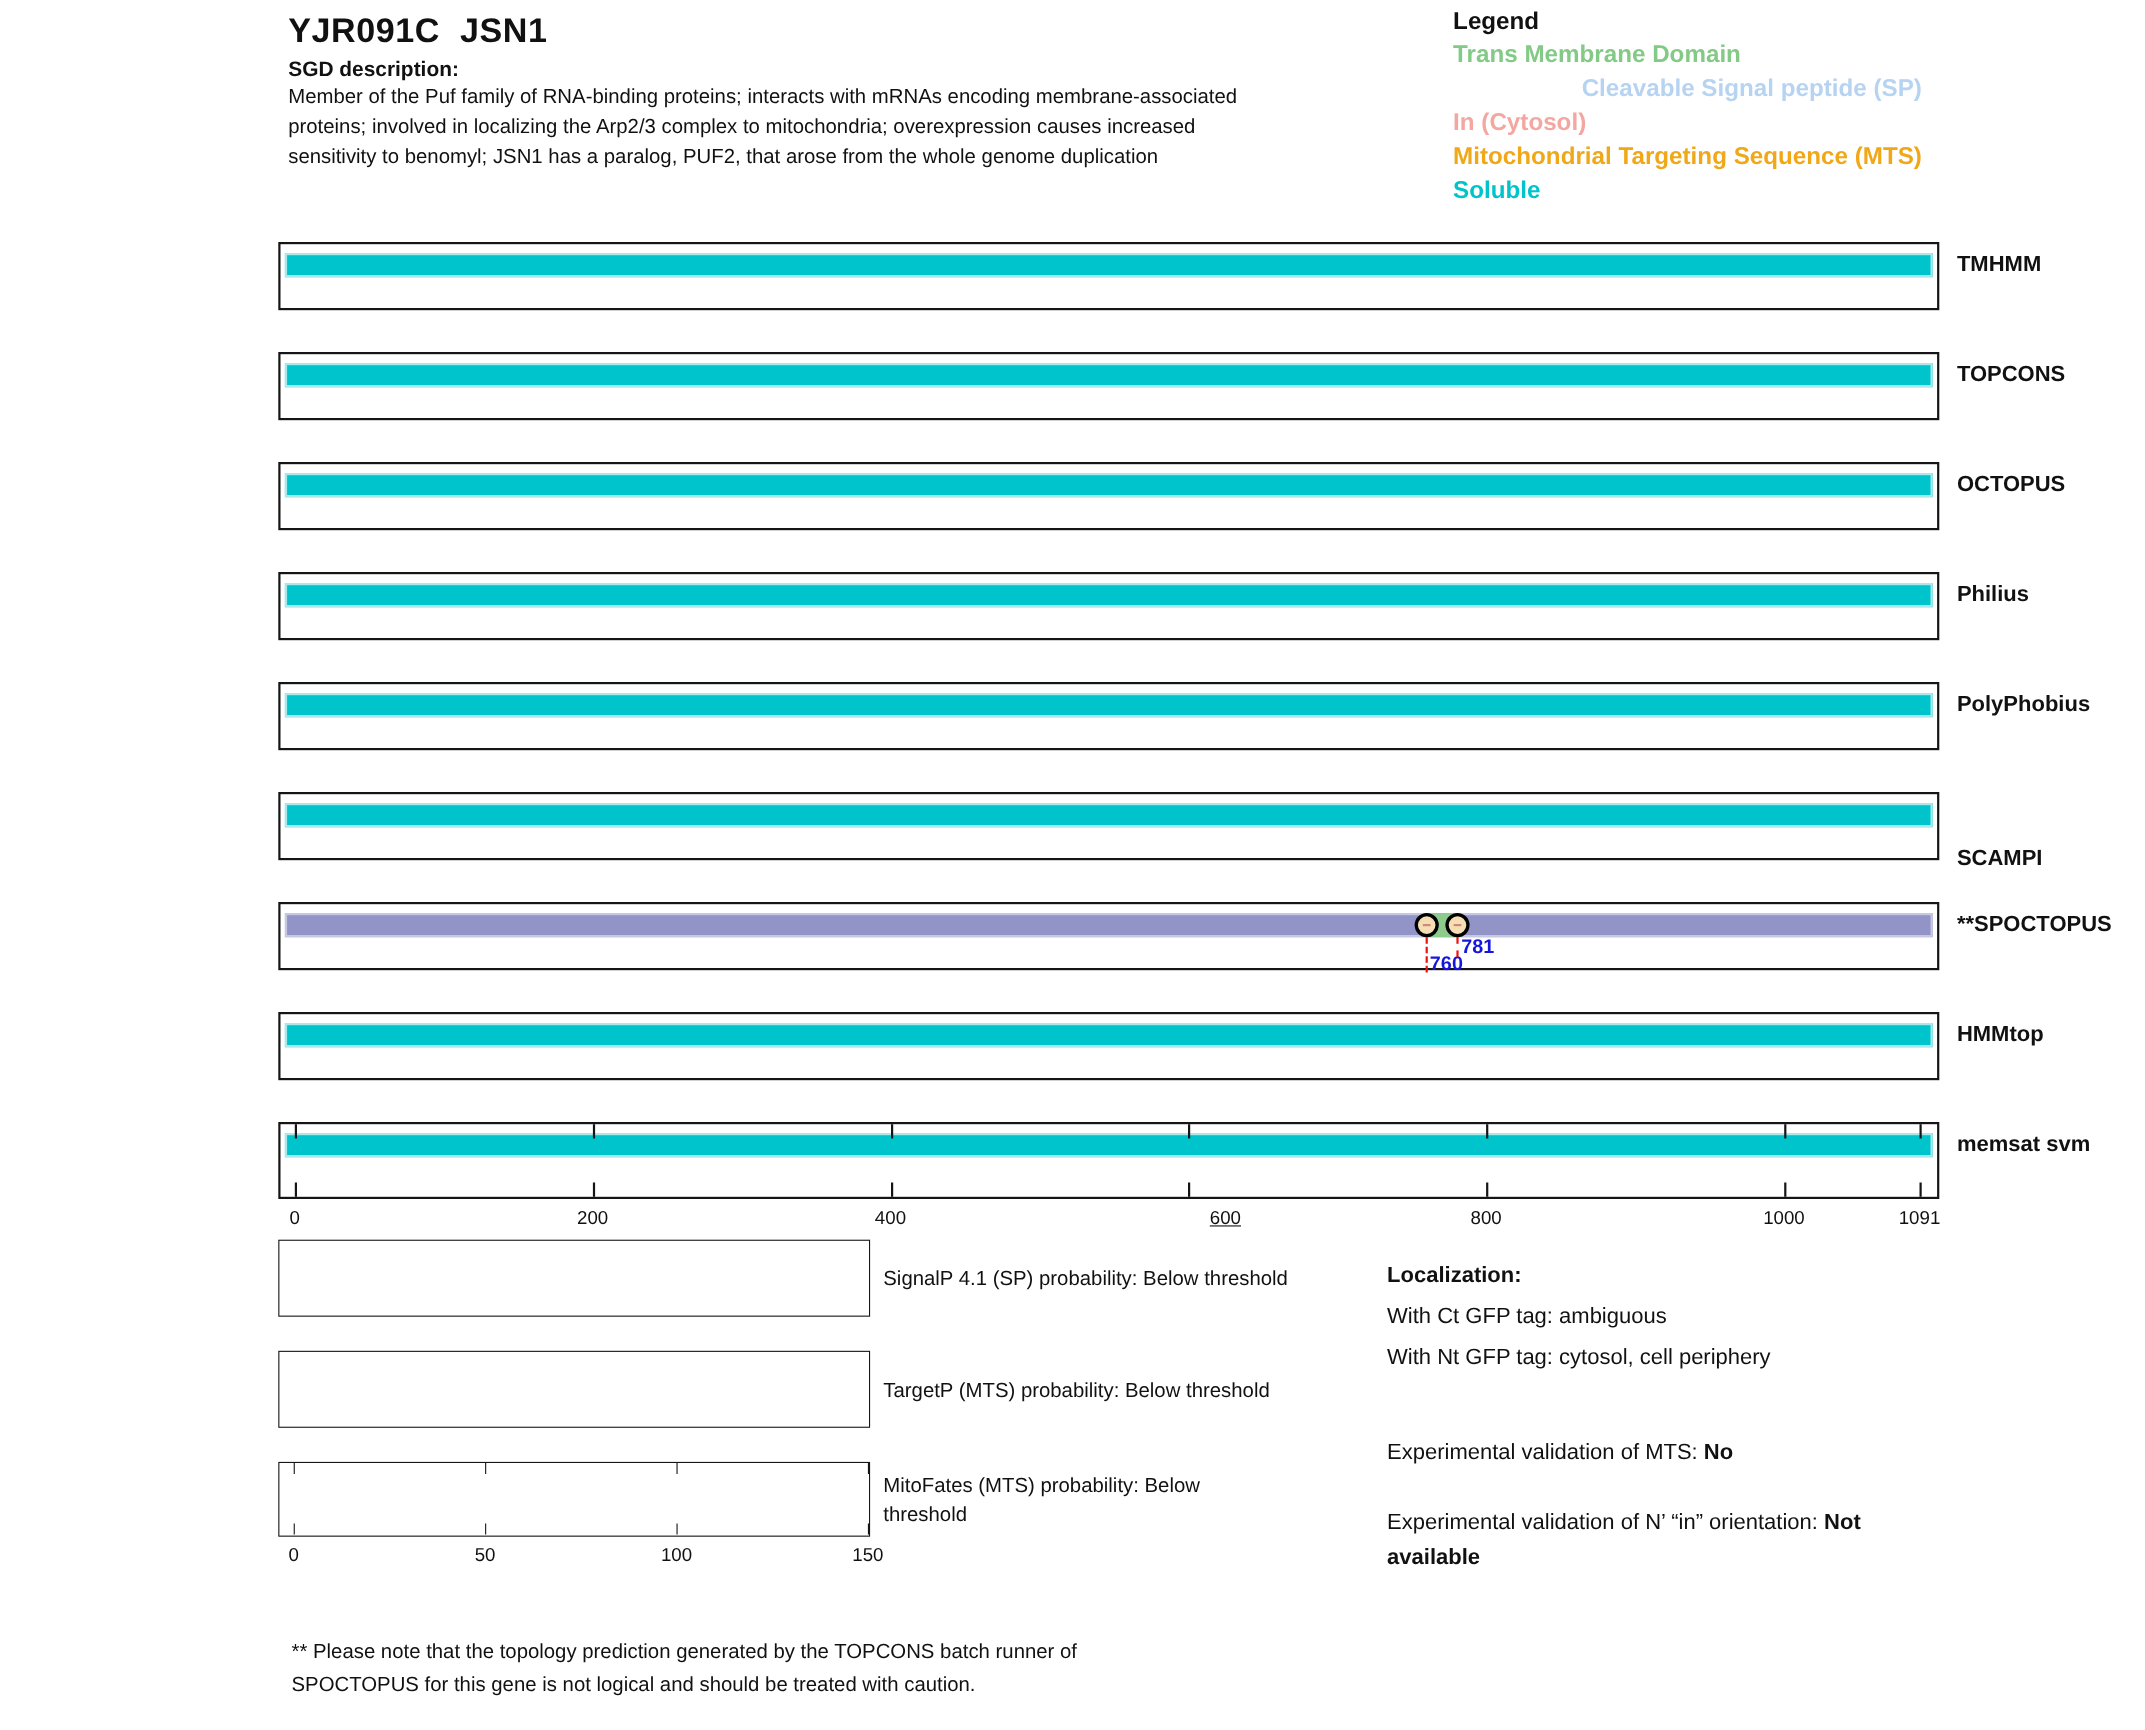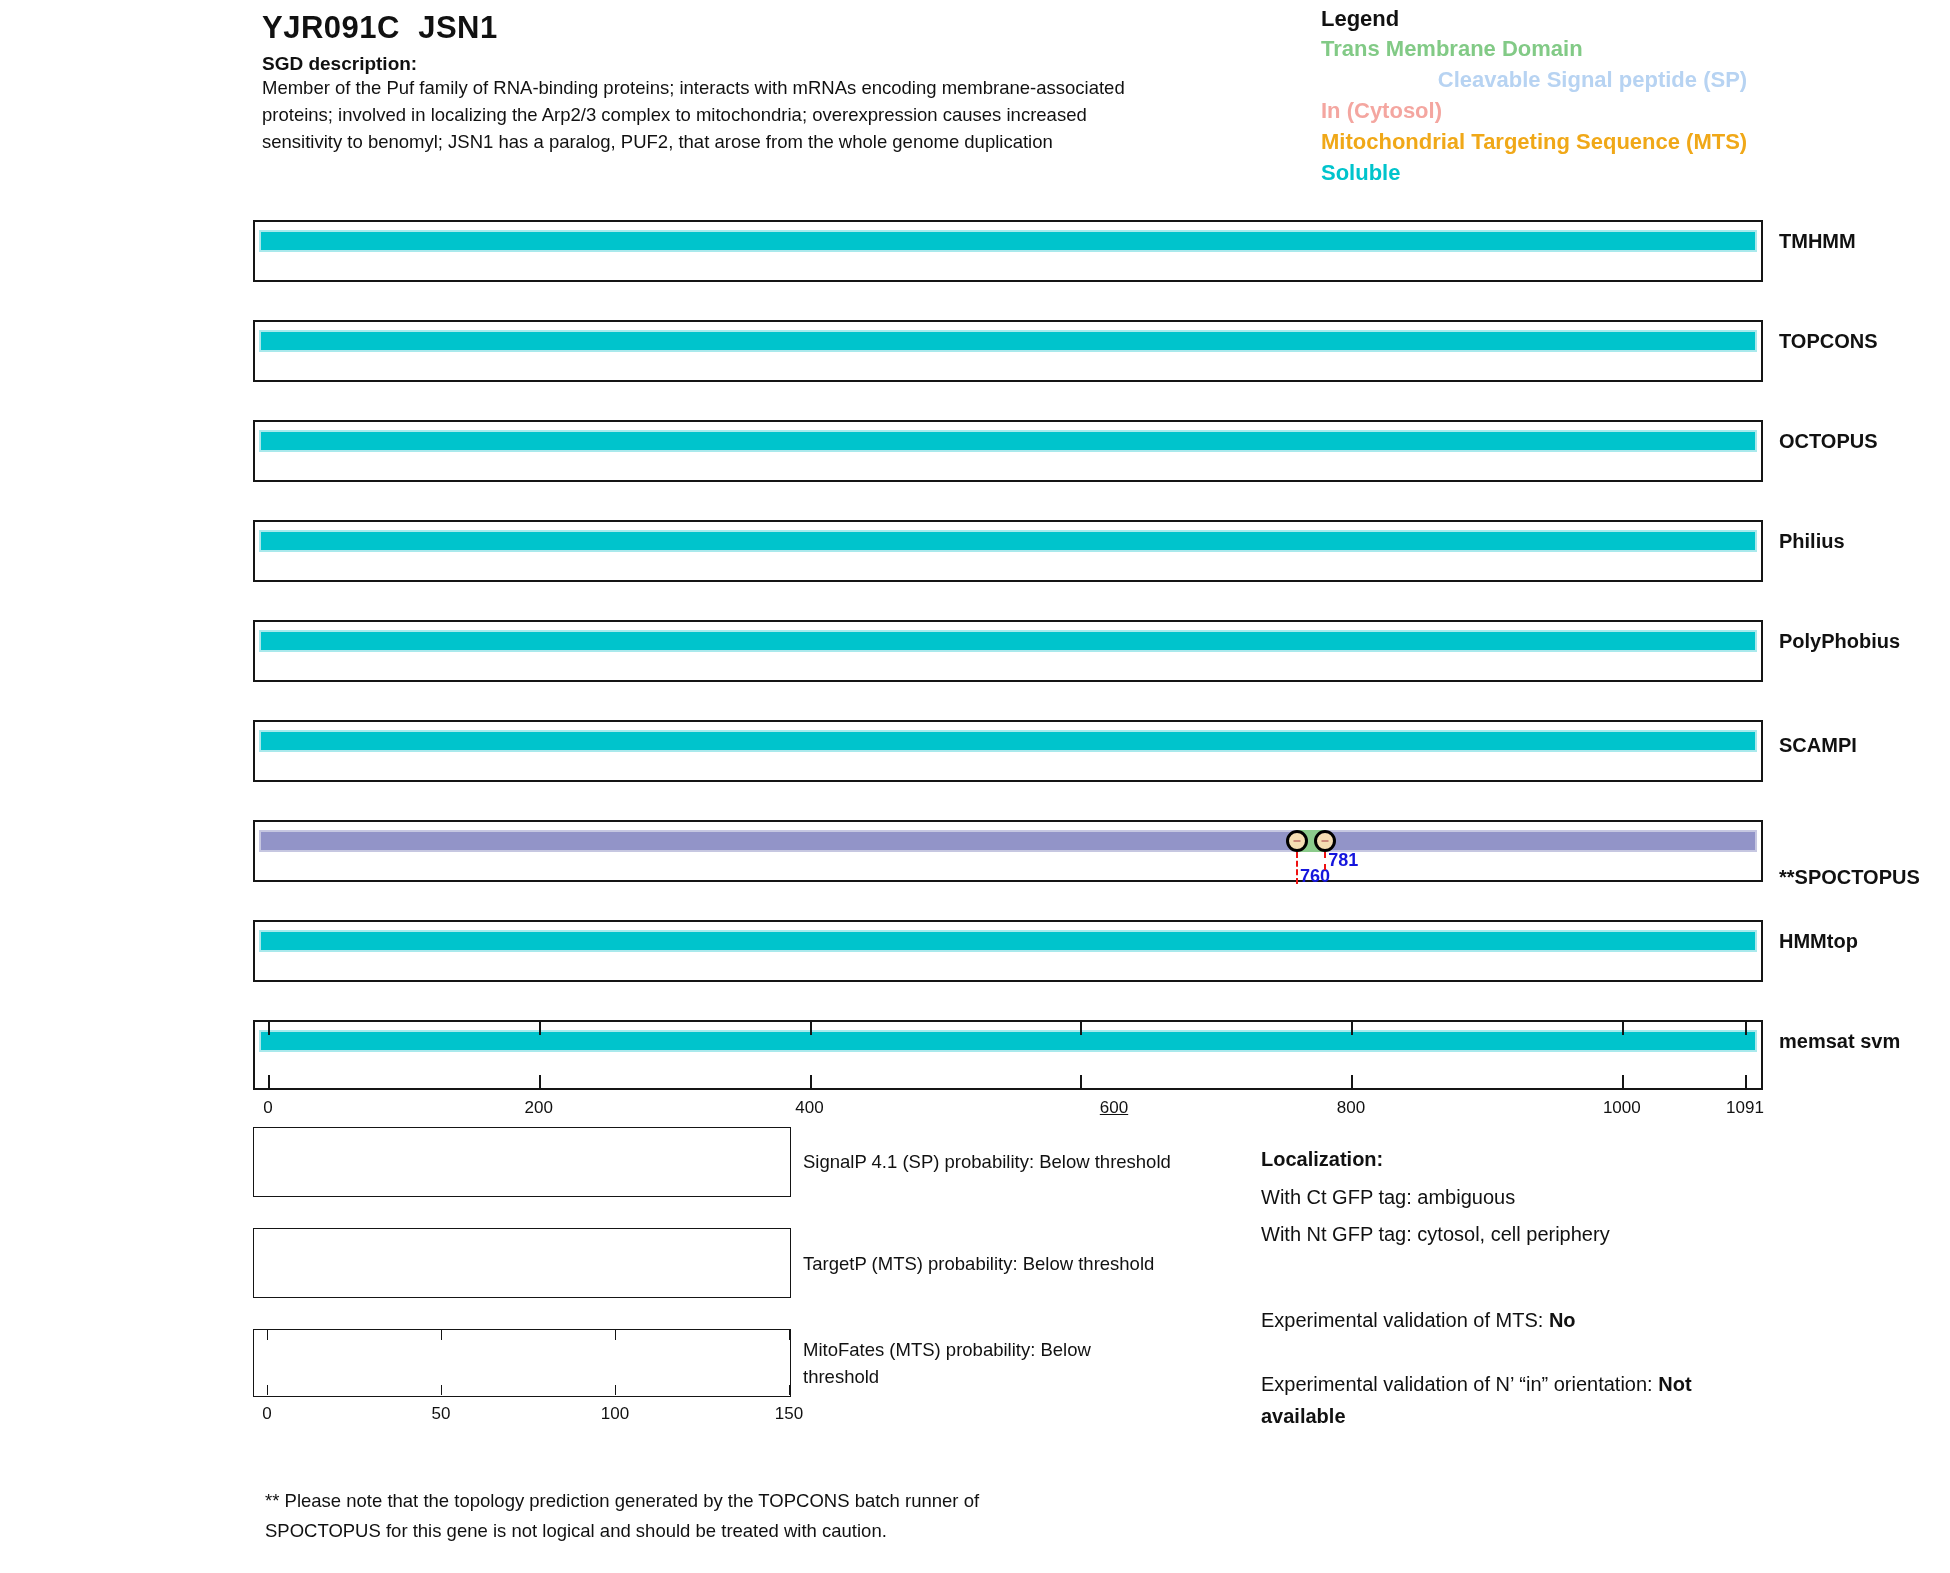--- a/index.html
+++ b/index.html
@@ -60,35 +60,35 @@
     <div class="track-bar" style="top: 430px; background: rgb(0, 196, 204); border-color: rgb(169, 233, 236);"></div>
     <div class="track-label" style="top: 441px;">OCTOPUS</div>
     <div class="track-box" style="top: 520px; height: 62px;"></div>
     <div class="track-bar" style="top: 530px; background: rgb(0, 196, 204); border-color: rgb(169, 233, 236);"></div>
     <div class="track-label" style="top: 541px;">Philius</div>
     <div class="track-box" style="top: 620px; height: 62px;"></div>
     <div class="track-bar" style="top: 630px; background: rgb(0, 196, 204); border-color: rgb(169, 233, 236);"></div>
     <div class="track-label" style="top: 641px;">PolyPhobius</div>
     <div class="track-box" style="top: 720px; height: 62px;"></div>
     <div class="track-bar" style="top: 730px; background: rgb(0, 196, 204); border-color: rgb(169, 233, 236);"></div>
-    <div class="track-label" style="top: 745px;">SCAMPI</div>
+    <div class="track-label" style="top: 781px;">SCAMPI</div>
     <div class="track-box" style="top: 820px; height: 62px;"></div>
     <div class="track-bar" style="top: 830px; background: rgb(146, 148, 200); border-color: rgb(198, 199, 225);"></div>
     <div class="tm-seg" style="left: 1296.89px; top: 830px; width: 28.4299px; background: rgb(140, 203, 140);"></div>
     <div class="rdash" style="left: 1295.89px; top: 852px; height: 32px;"></div>
     <div class="marker" style="left: 1285.89px; top: 830px;">
       <div class="marker-dash"></div>
     </div>
     <div class="pos-label" style="left: 1299.89px; top: 866px;">760</div>
     <div class="rdash" style="left: 1324.32px; top: 852px; height: 18px;"></div>
     <div class="marker" style="left: 1314.32px; top: 830px;">
       <div class="marker-dash"></div>
     </div>
     <div class="pos-label" style="left: 1328.32px; top: 850px;">781</div>
-    <div class="track-label" style="top: 841px; margin-top: 36px;">**SPOCTOPUS</div>
+    <div class="track-label" style="top: 841px;">**SPOCTOPUS</div>
     <div class="track-box" style="top: 920px; height: 62px;"></div>
     <div class="track-bar" style="top: 930px; background: rgb(0, 196, 204); border-color: rgb(169, 233, 236);"></div>
     <div class="track-label" style="top: 941px;">HMMtop</div>
     <div class="track-box" style="top: 1020px; height: 70px;"></div>
     <div class="track-bar" style="top: 1030px; background: rgb(0, 196, 204); border-color: rgb(169, 233, 236);"></div>
     <div class="tick" style="left: 268px; top: 1022px; height: 13px;"></div>
     <div class="tick" style="left: 268px; top: 1075px; height: 13px;"></div>
     <div class="tick" style="left: 538.761px; top: 1022px; height: 13px;"></div>
     <div class="tick" style="left: 538.761px; top: 1075px; height: 13px;"></div>
     <div class="tick" style="left: 809.522px; top: 1022px; height: 13px;"></div>

